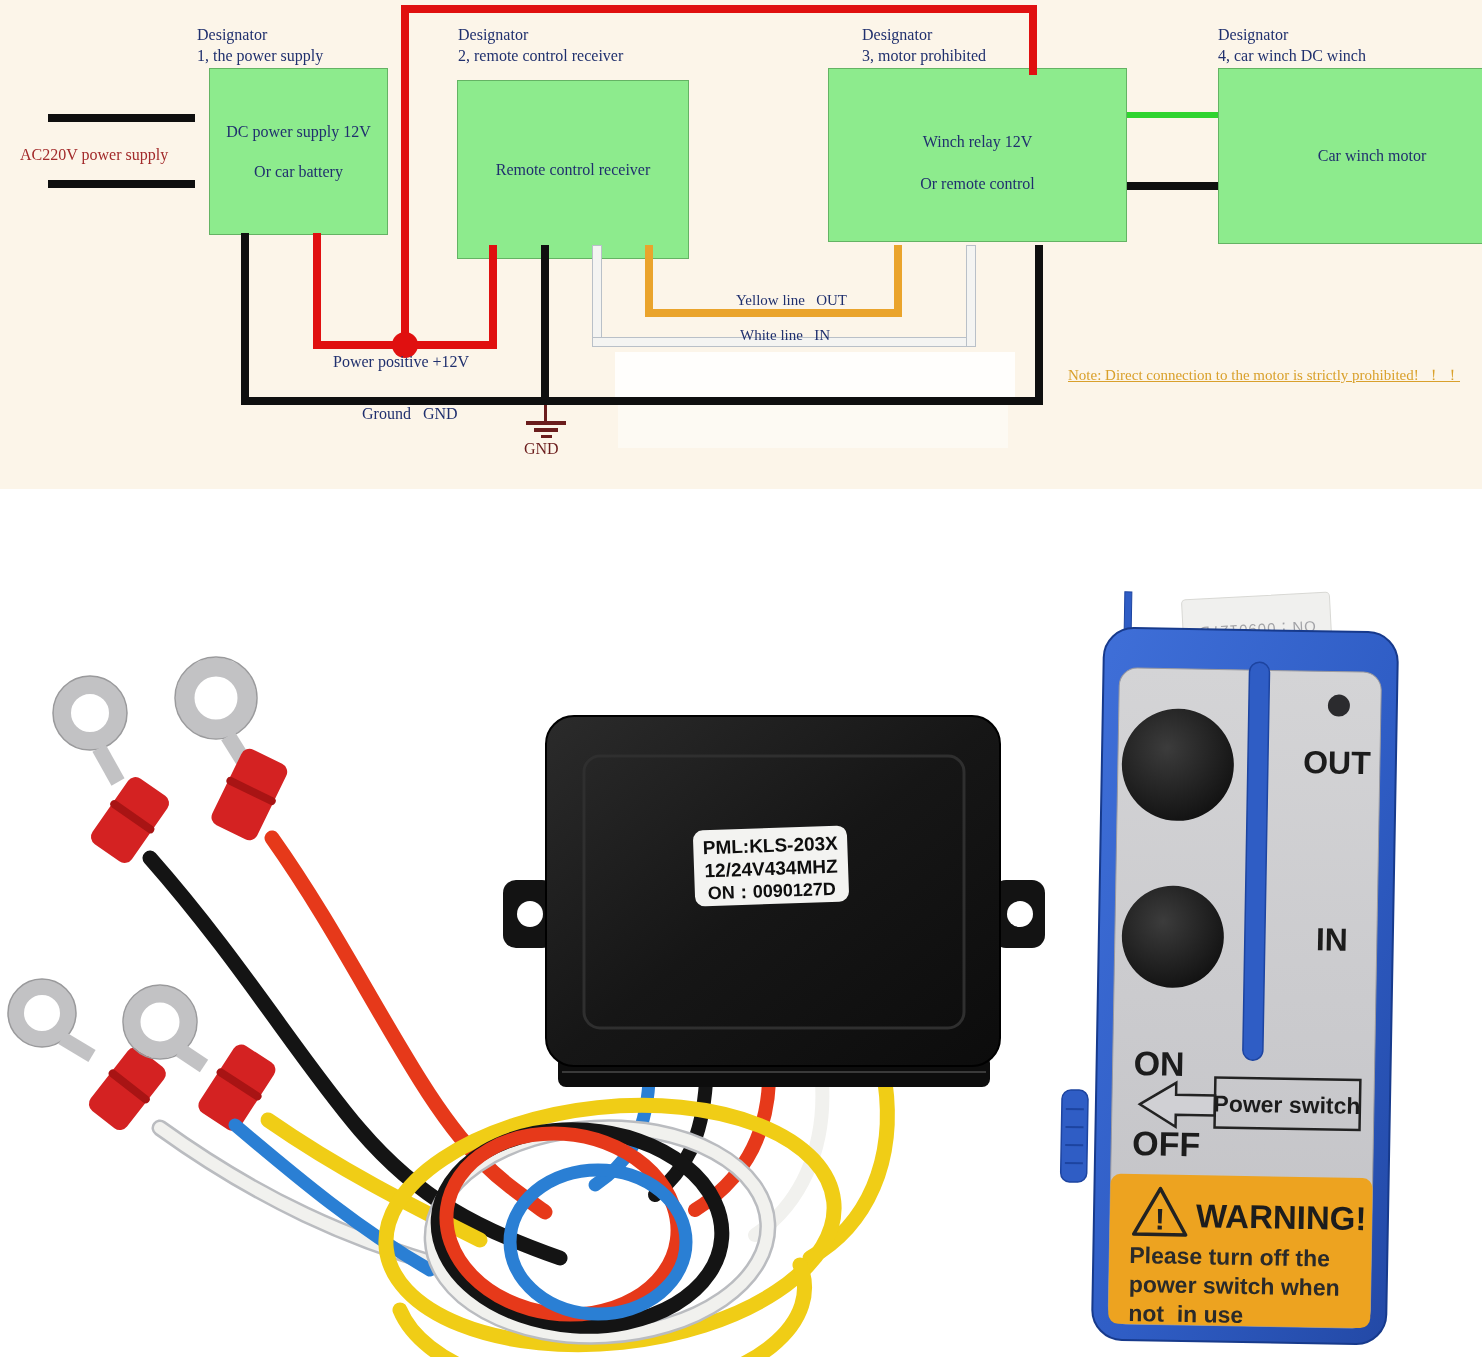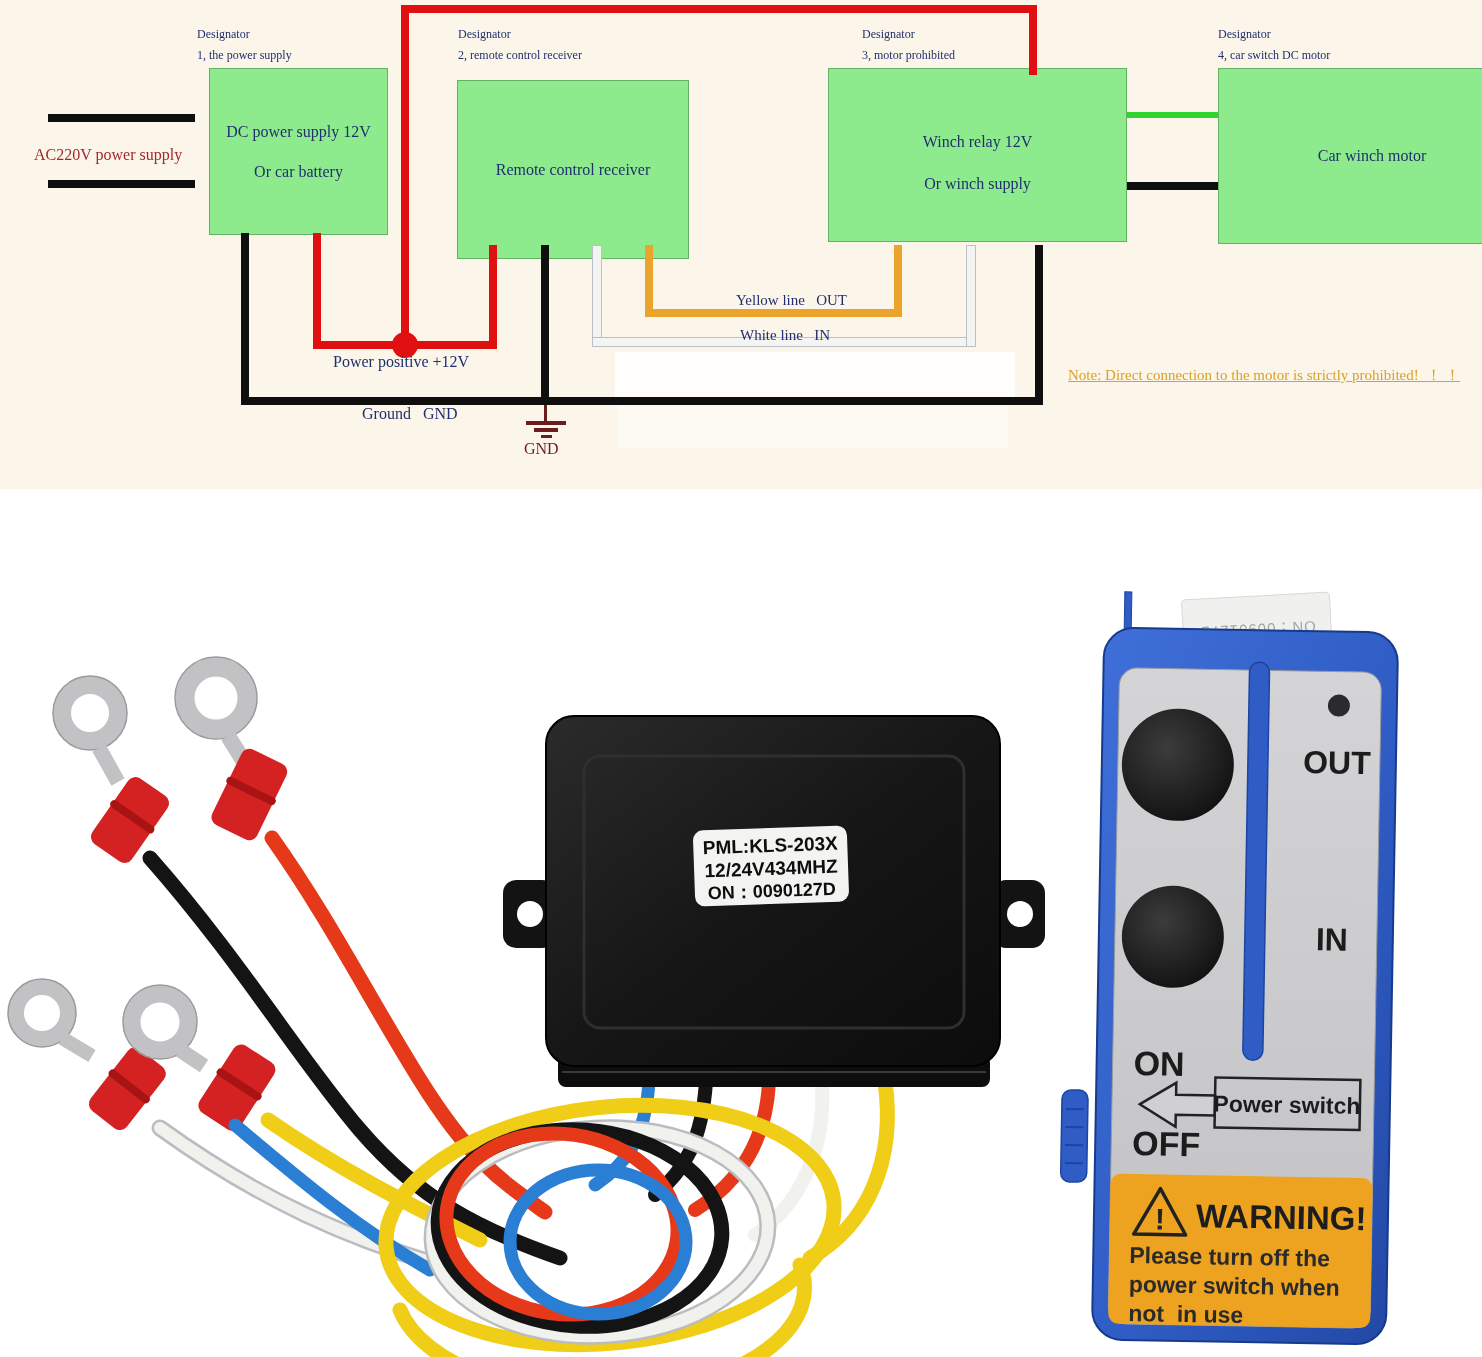--- a/index.html
+++ b/index.html
@@ -4,21 +4,21 @@
 <style>
   html,body{margin:0;padding:0;background:#ffffff;}
   .stage{position:relative;width:1482px;height:1357px;background:#ffffff;overflow:hidden;
          font-family:"Liberation Serif",serif;}
   .bg-top{position:absolute;left:0;top:0;width:1482px;height:489px;background:var(--bg-top);}
   .patch{position:absolute;background:rgba(255,255,255,.85);}
   .gbox{position:absolute;background:var(--green-box);border:1px solid var(--green-box-border);
         display:flex;flex-direction:column;align-items:center;justify-content:center;
         text-align:center;font-size:16px;color:var(--navy-text);}
   .gbox span{display:block;line-height:20px;}
-  .desig{position:absolute;font-size:12px;line-height:21px;color:var(--navy-text);white-space:nowrap;}
+  .desig{position:absolute;font-size:16px;line-height:21px;color:var(--navy-text);white-space:nowrap;}
   .wire{position:absolute;}
   .c-red{background:var(--red-wire);}
   .c-black{background:var(--black-wire);}
   .c-yellow{background:var(--diagram-yellow);}
   .c-white{background:var(--white-wire-fill);border:1px solid var(--white-wire-edge);box-sizing:border-box;}
   .c-green{background:var(--green-connector);}
   .c-maroon{background:var(--gnd-maroon);}
   .dot{position:absolute;border-radius:50%;background:var(--red-wire);}
   .dtext{position:absolute;font-size:15px;color:var(--navy-text);white-space:nowrap;}
   .t-red{color:var(--dark-red-text);font-size:16px;}
@@ -42,33 +42,33 @@
   <div class="desig" style="left:458px;top:24px;">
     <span style="display:block;">Designator</span>
     <span style="display:block;">2, remote control receiver</span>
   </div>
   <div class="desig" style="left:862px;top:24px;">
     <span style="display:block;">Designator</span>
     <span style="display:block;">3, motor prohibited</span>
   </div>
   <div class="desig" style="left:1218px;top:24px;">
     <span style="display:block;">Designator</span>
-    <span style="display:block;">4, car switch DC motor</span>
+    <span style="display:block;">4, car winch DC winch</span>
   </div>
 
   <div class="gbox" style="left:193px;top:68px;width:177px;height:165px;gap:20px;margin-left:16px;">
     <span>DC power supply 12V</span>
     <span>Or car battery</span>
   </div>
   <div class="gbox" style="left:457px;top:80px;width:230px;height:177px;">
     <span>Remote control receiver</span>
   </div>
   <div class="gbox" style="left:828px;top:68px;width:299px;height:174px;gap:22px;padding-top:16px;box-sizing:border-box;">
     <span>Winch relay 12V</span>
-    <span>Or winch supply</span>
+    <span>Or remote control</span>
   </div>
   <div class="gbox" style="left:1218px;top:68px;width:234px;height:174px;padding-left:36px;">
     <span>Car winch motor</span>
   </div>
 
   <div class="wire c-red" style="left:401px;top:5px;width:636px;height:8px;"></div>
   <div class="wire c-red" style="left:401px;top:5px;width:8px;height:344px;"></div>
   <div class="wire c-red" style="left:1029px;top:5px;width:8px;height:70px;"></div>
   <div class="wire c-red" style="left:313px;top:233px;width:8px;height:116px;"></div>
   <div class="wire c-red" style="left:313px;top:341px;width:184px;height:8px;"></div>
@@ -91,21 +91,21 @@
 
   <div class="wire c-white" style="left:592px;top:245px;width:10px;height:102px;"></div>
   <div class="wire c-white" style="left:592px;top:337px;width:384px;height:10px;"></div>
   <div class="wire c-white" style="left:966px;top:245px;width:10px;height:102px;"></div>
 
   <div class="wire c-maroon" style="left:544px;top:405px;width:3px;height:16px;"></div>
   <div class="wire c-maroon" style="left:526px;top:421px;width:40px;height:4px;"></div>
   <div class="wire c-maroon" style="left:534px;top:428px;width:24px;height:4px;"></div>
   <div class="wire c-maroon" style="left:541px;top:435px;width:11px;height:3px;"></div>
 
-  <div class="dtext t-red" style="left:34px;top:146px;">AC220V power supply</div>
+  <div class="dtext t-red" style="left:20px;top:146px;">AC220V power supply</div>
   <div class="dtext" style="left:333px;top:353px;font-size:16px;">Power positive +12V</div>
   <div class="dtext" style="left:362px;top:405px;font-size:16px;">Ground &nbsp; GND</div>
   <div class="dtext t-maroon" style="left:524px;top:440px;font-size:16px;">GND</div>
   <div class="dtext" style="left:736px;top:292px;">Yellow line &nbsp; OUT</div>
   <div class="dtext" style="left:740px;top:327px;">White line &nbsp; IN</div>
   <div class="dtext t-note" style="left:1068px;top:366px;">Note: Direct connection to the motor is strictly prohibited! &nbsp;！&nbsp;！</div>
 
   <svg style="position:absolute;left:0;top:560px;" width="1482" height="797" viewBox="0 560 1482 797" xmlns="http://www.w3.org/2000/svg">
     <defs>
       <linearGradient id="boxGrad" x1="0" y1="0" x2="1" y2="1">

